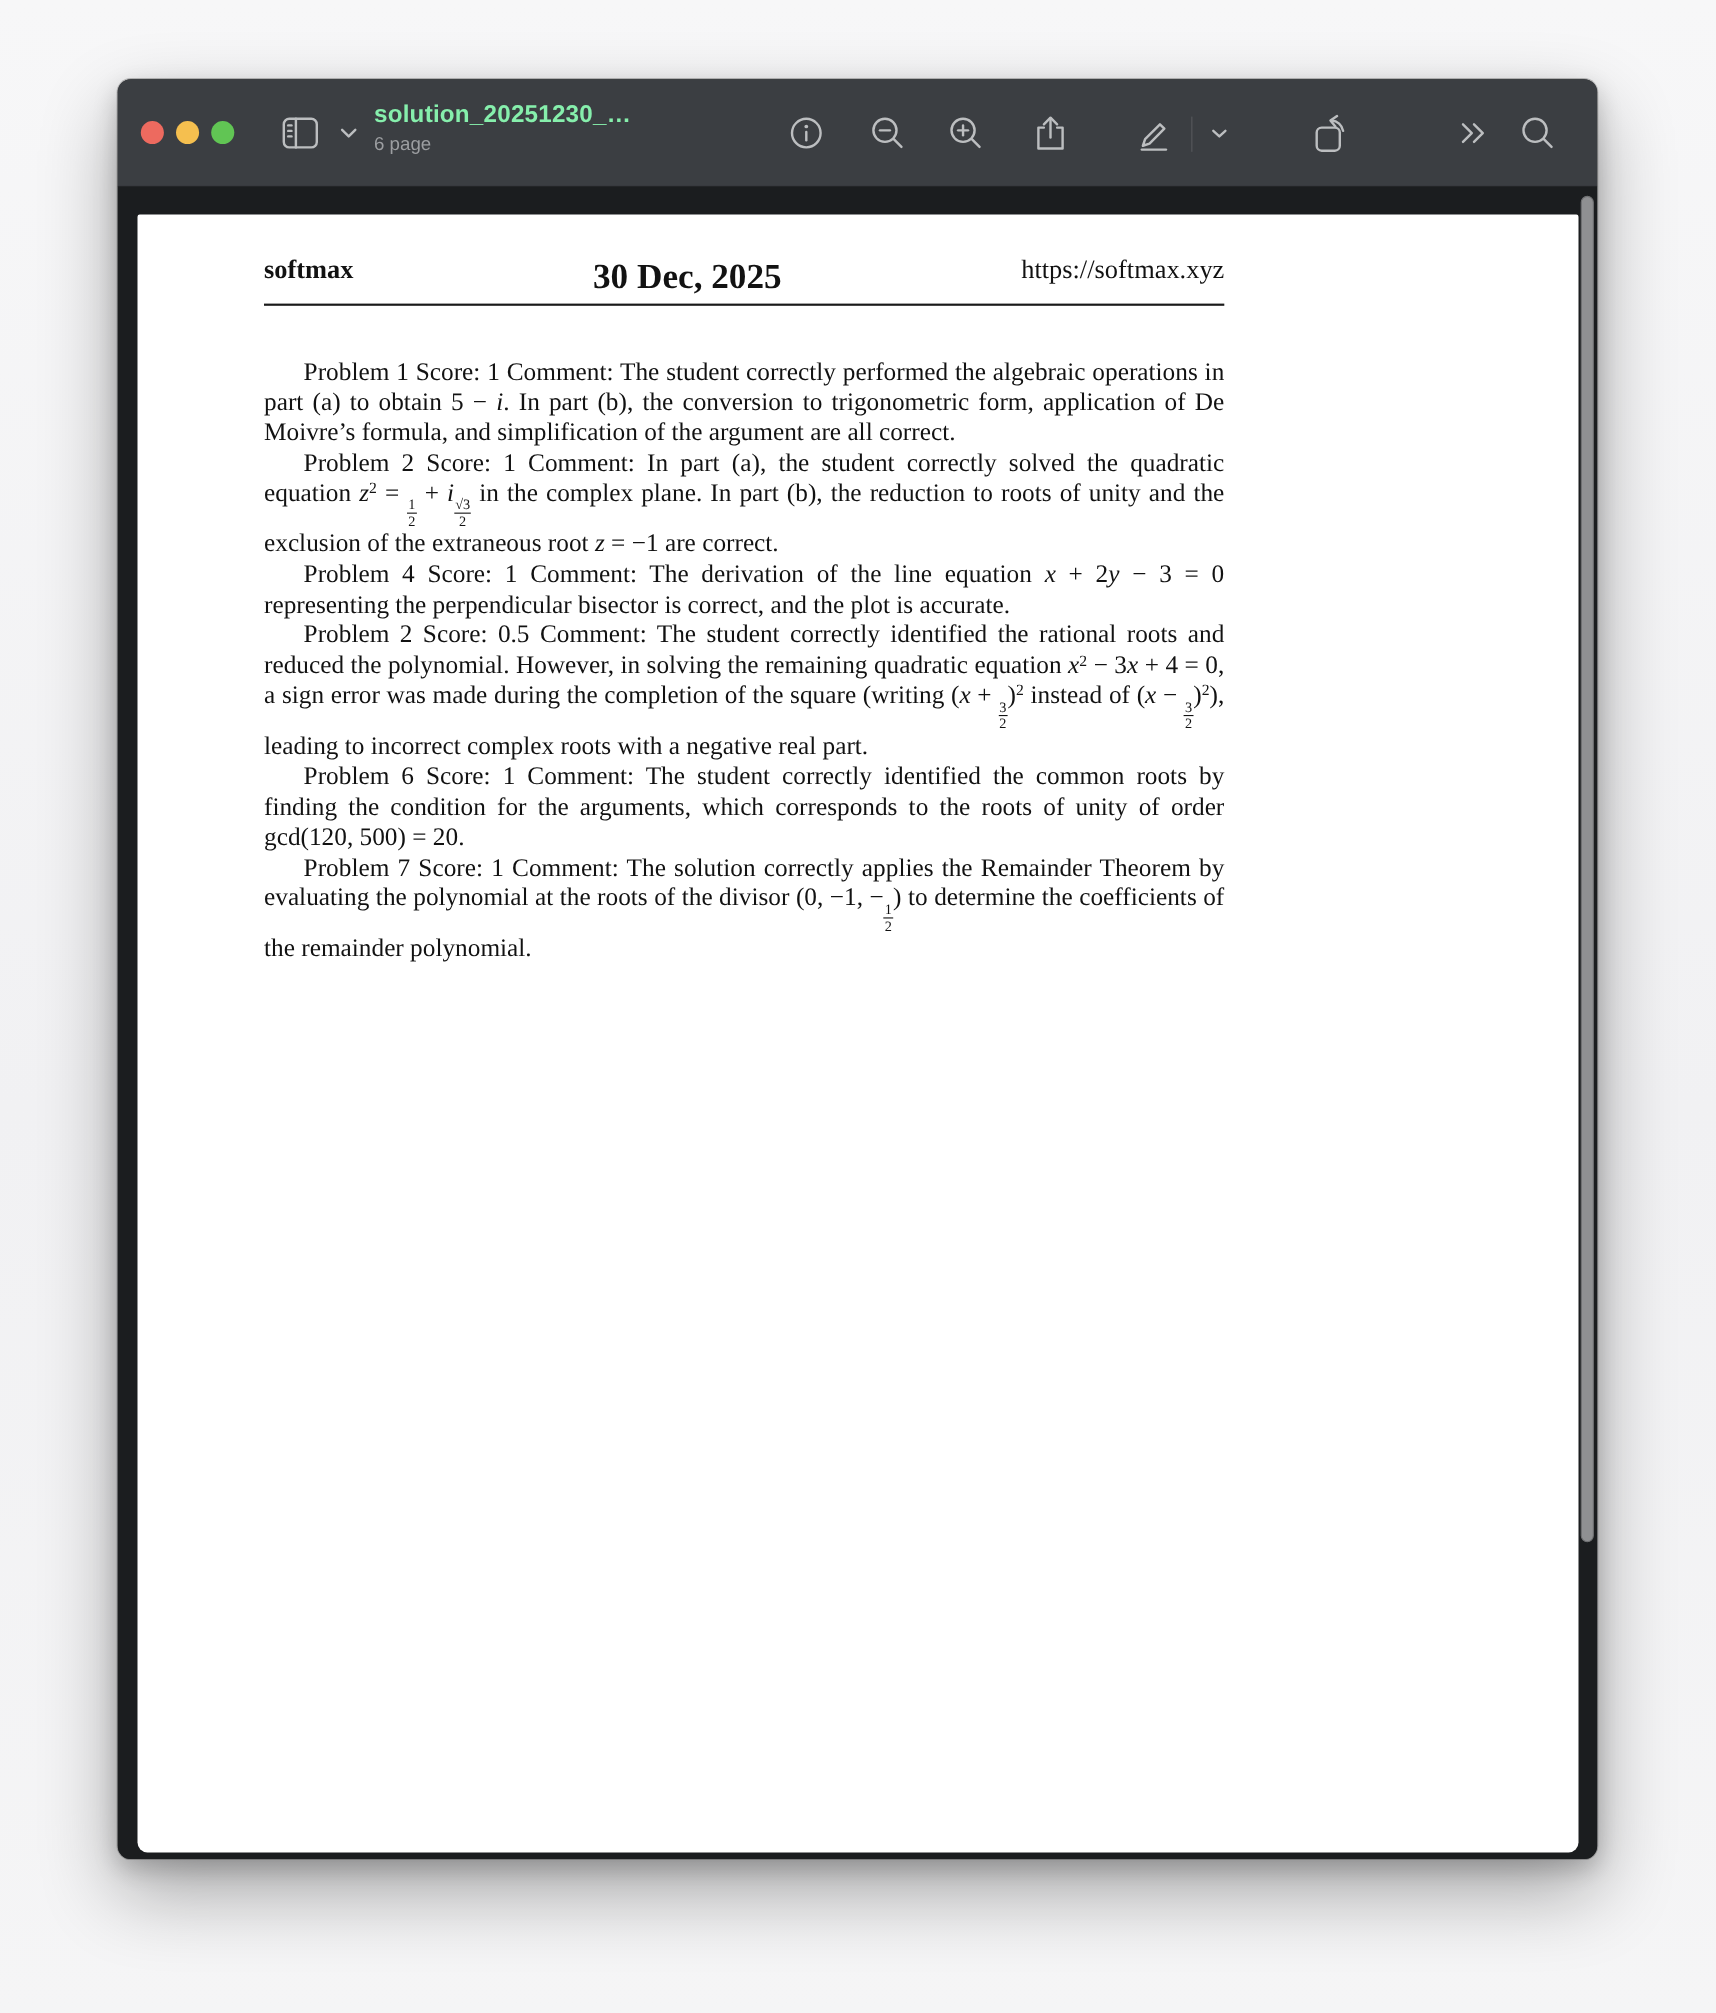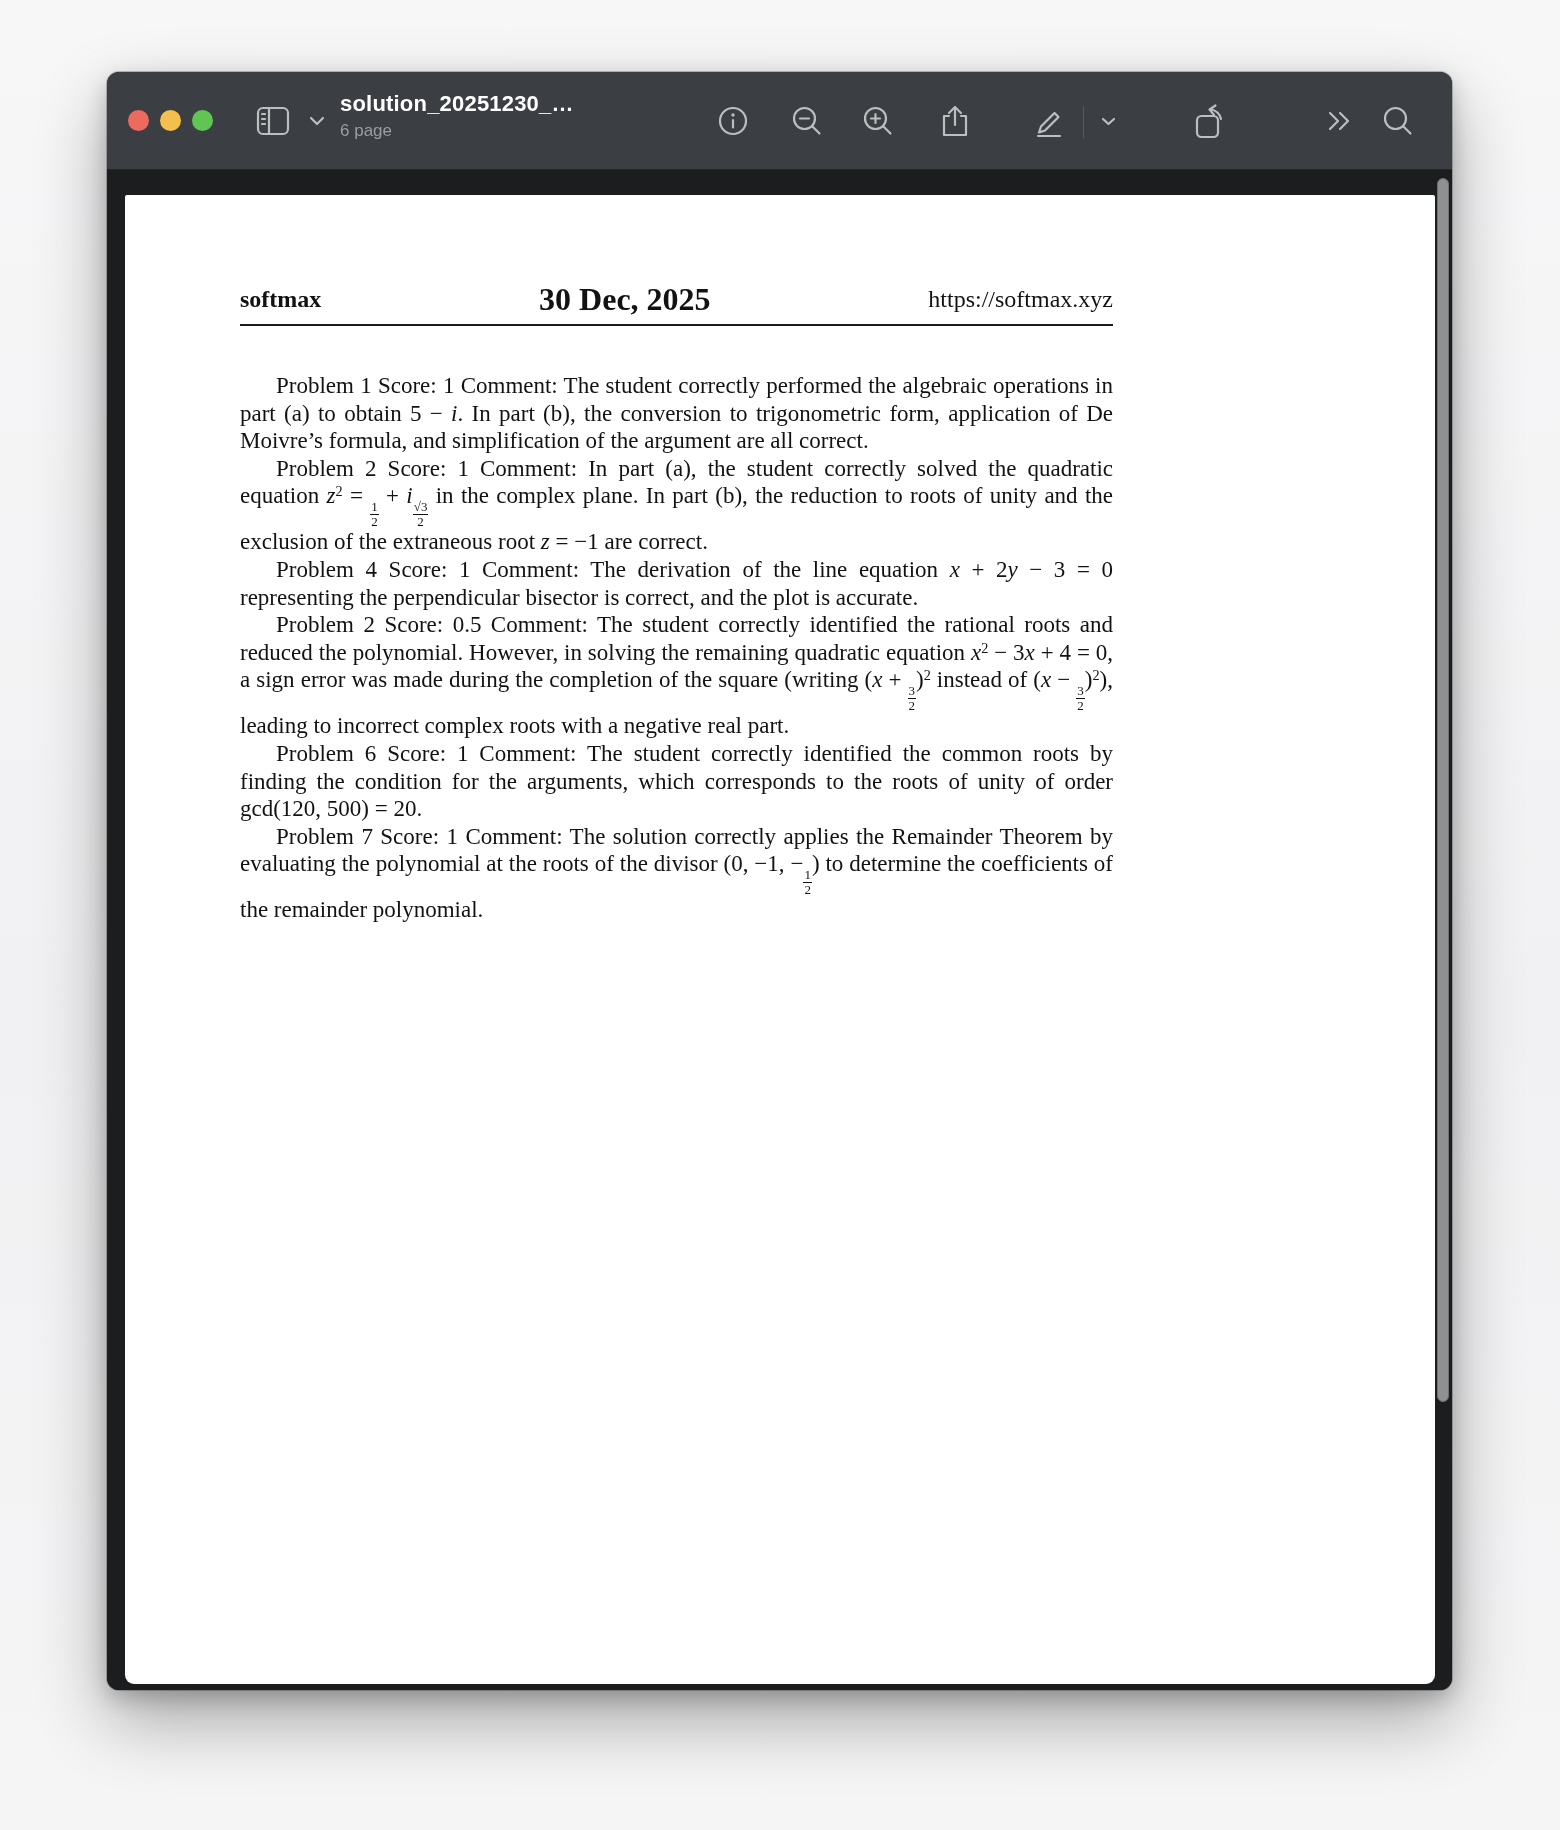--- a/index.html
+++ b/index.html
@@ -22,21 +22,21 @@
     position:absolute; top:0; left:0; right:0; height:98px;
     background:#3b3e42; border-bottom:1px solid #232527;
   }
   .lights { position:absolute; left:21px; top:38px; display:flex; gap:11px; }
   .light { width:21px; height:21px; border-radius:50%; }
   .tb-btn { position:absolute; top:0; height:98px; display:flex; align-items:center; justify-content:center; background:none; border:none; cursor:default; }
   .tb-btn svg { display:block; }
   .icon-stroke { stroke:#bcbec0; stroke-width:2.2; fill:none; stroke-linecap:round; stroke-linejoin:round; }
   .title-block { position:absolute; left:233px; top:19px; width:260px; }
   .win-title {
-    color:#ffffff; font-size:22px; font-weight:bold; letter-spacing:.2px;
+    color:#86efac; font-size:22px; font-weight:bold; letter-spacing:.2px;
     white-space:nowrap; overflow:hidden;
   }
   .win-subtitle { color:#9c9ea1; font-size:17px; margin-top:4px; }
   .tb-divider { position:absolute; top:34px; width:1px; height:32px; background:#57595d; }
 
   
   .content { position:absolute; top:98px; left:0; right:0; bottom:0; background:#1b1d1f; }
   .page {
     position:absolute; left:18px; top:25px; width:1310px; bottom:6px;
     background:#ffffff; border-radius:2px 2px 9px 9px;
@@ -44,21 +44,21 @@
   .scroll-thumb {
     position:absolute; right:3px; top:8px; width:12px; height:1224px;
     background:#8f9092; border-radius:7px; border:1px solid #6f7072;
   }
 
   
   .doc {
     position:absolute; left:115px; top:38px; width:873px;
     font-family:"Liberation Serif","DejaVu Serif",serif; color:#121212;
   }
-  .doc-header { display:flex; align-items:center;margin-top:48px; }
+  .doc-header { display:flex; align-items:flex-start; }
   .h-left  { font-weight:bold; font-size:24px; }
   .h-center{ flex:1; text-align:center; font-weight:bold; font-size:32px; }
   .h-right { font-size:24px; text-align:right; }
   .head-rule { border-top:2.2px solid #1a1a1a; margin-top:6px; }
   .doc-body { margin-top:46px; font-size:23px; line-height:27.6px; text-align:justify; }
   .para { text-indent:36px; margin:0; }
   .para b { font-weight:normal; }
   .mi { font-style:italic; }
   .sup { font-size:62%; position:relative; top:-0.5em; line-height:0; }
   .frac {

